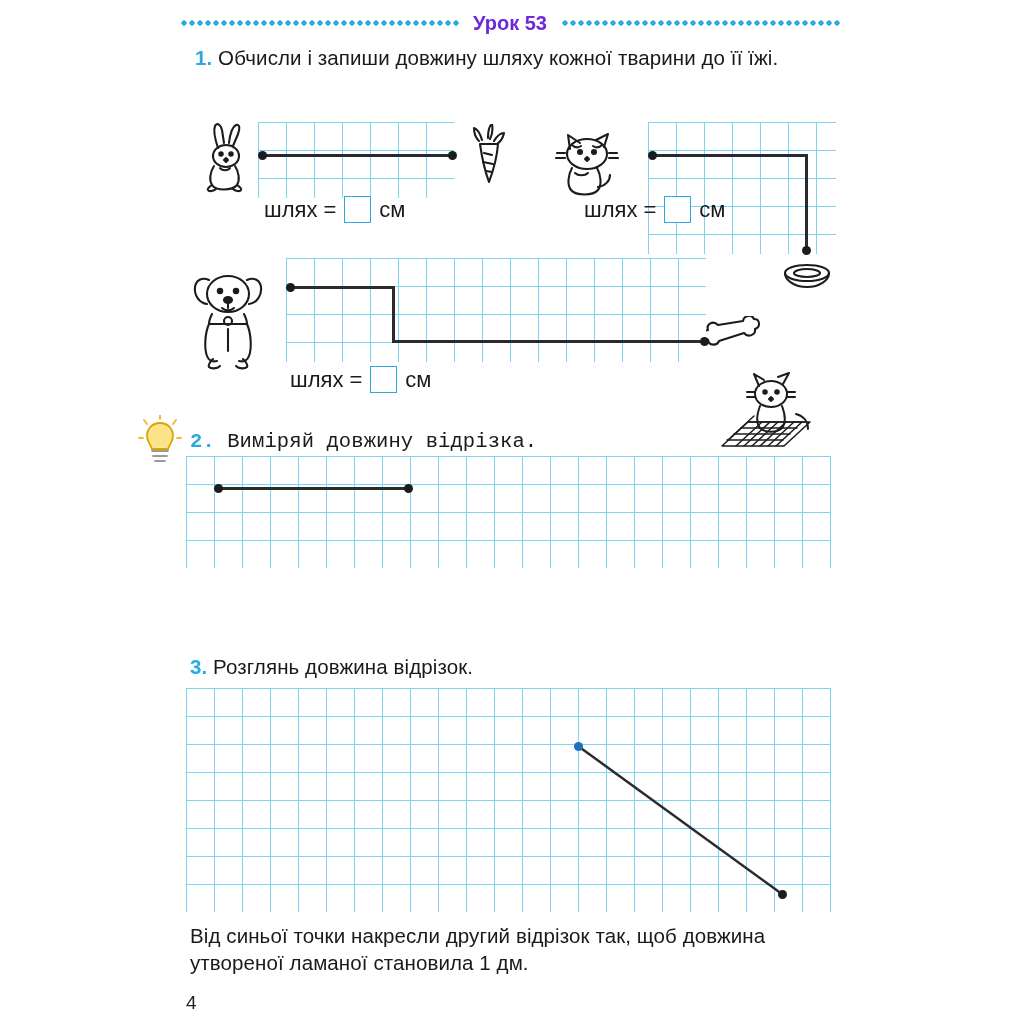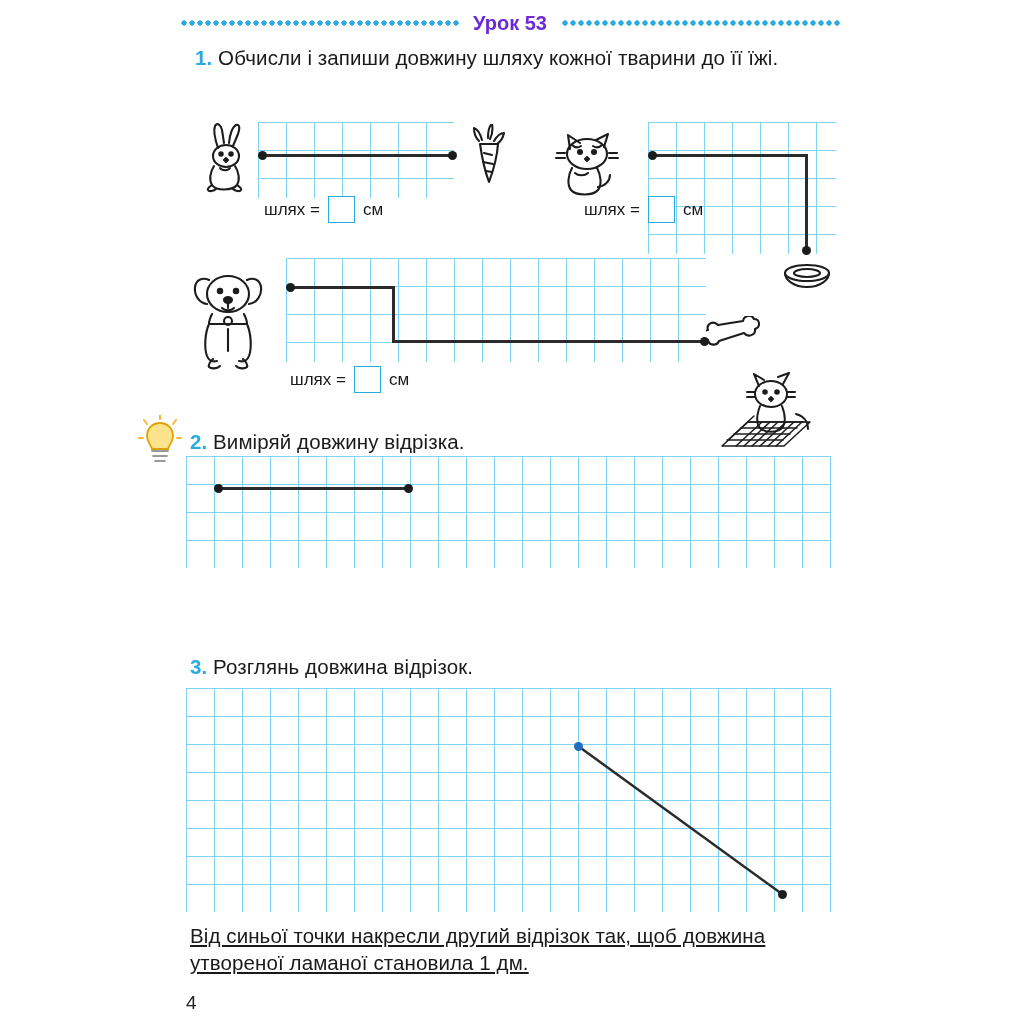--- a/index.html
+++ b/index.html
@@ -51,24 +51,24 @@
     color: #29abe2;
     font-weight: bold;
   }
   .para {
     position: absolute;
     font-size: 20.5px;
     line-height: 27px;
     letter-spacing: 0.1px;
   }
   .t1 { left: 179px; top: 44px; width: 660px; margin-left: 16px; }
-  .t2 { left: 190px; top: 428px; width: 640px; }
+  .t2 { left: 190px; top: 428px; width: 640px; font-family: Liberation Mono, monospace; }
   .t2b { left: 190px; top: 575px; width: 660px; }
   .t3 { left: 190px; top: 653px; width: 640px; }
-  .t3b { left: 190px; top: 922px; width: 660px; text-decoration: underline; }
+  .t3b { left: 190px; top: 922px; width: 660px; }
 
   
   .grid {
     position: absolute;
     background-color: #ffffff;
     background-image:
       linear-gradient(to right, #7fd3f2 1px, rgba(0,0,0,0) 1px),
       linear-gradient(to bottom, #7fd3f2 1px, rgba(0,0,0,0) 1px);
     background-size: 28px 28px;
     background-position: 0 0;
@@ -86,21 +86,21 @@
     border-radius: 50%;
     background: #1c1c1c;
   }
   .dot-blue {
     background: #1f6fbf;
   }
 
   
   .ans {
     position: absolute;
-    font-size: 17px;
+    font-size: 22px;
     display: flex;
     align-items: center;
     gap: 8px;
     white-space: nowrap;
   }
   .ansbox {
     display: inline-block;
     width: 25px;
     height: 25px;
     border: 1.6px solid #29abe2;

